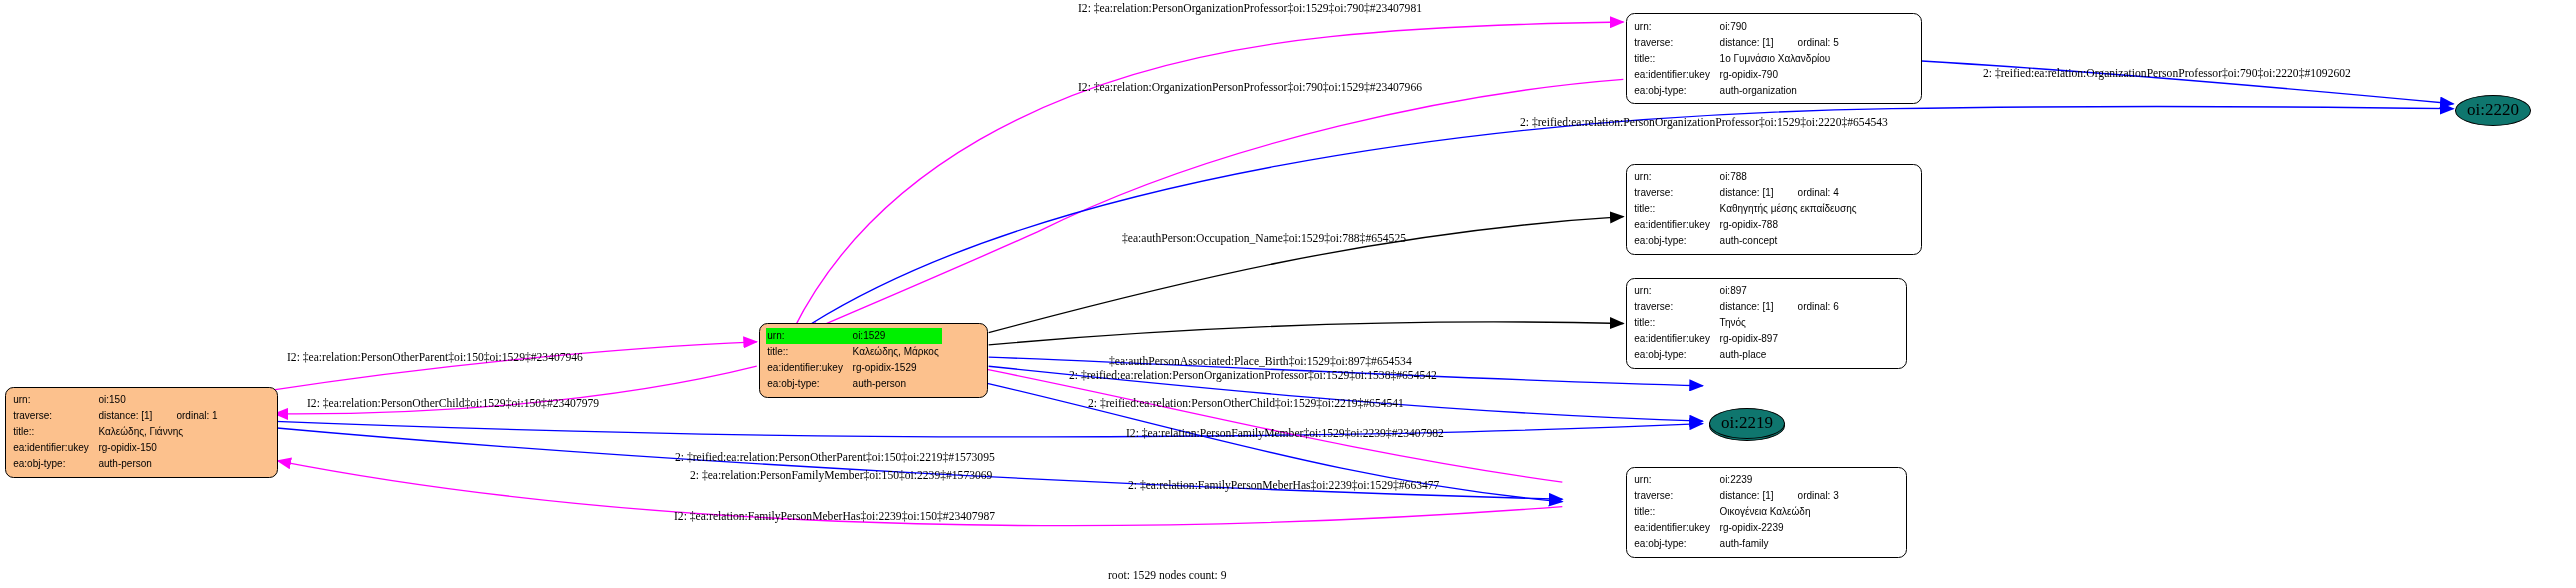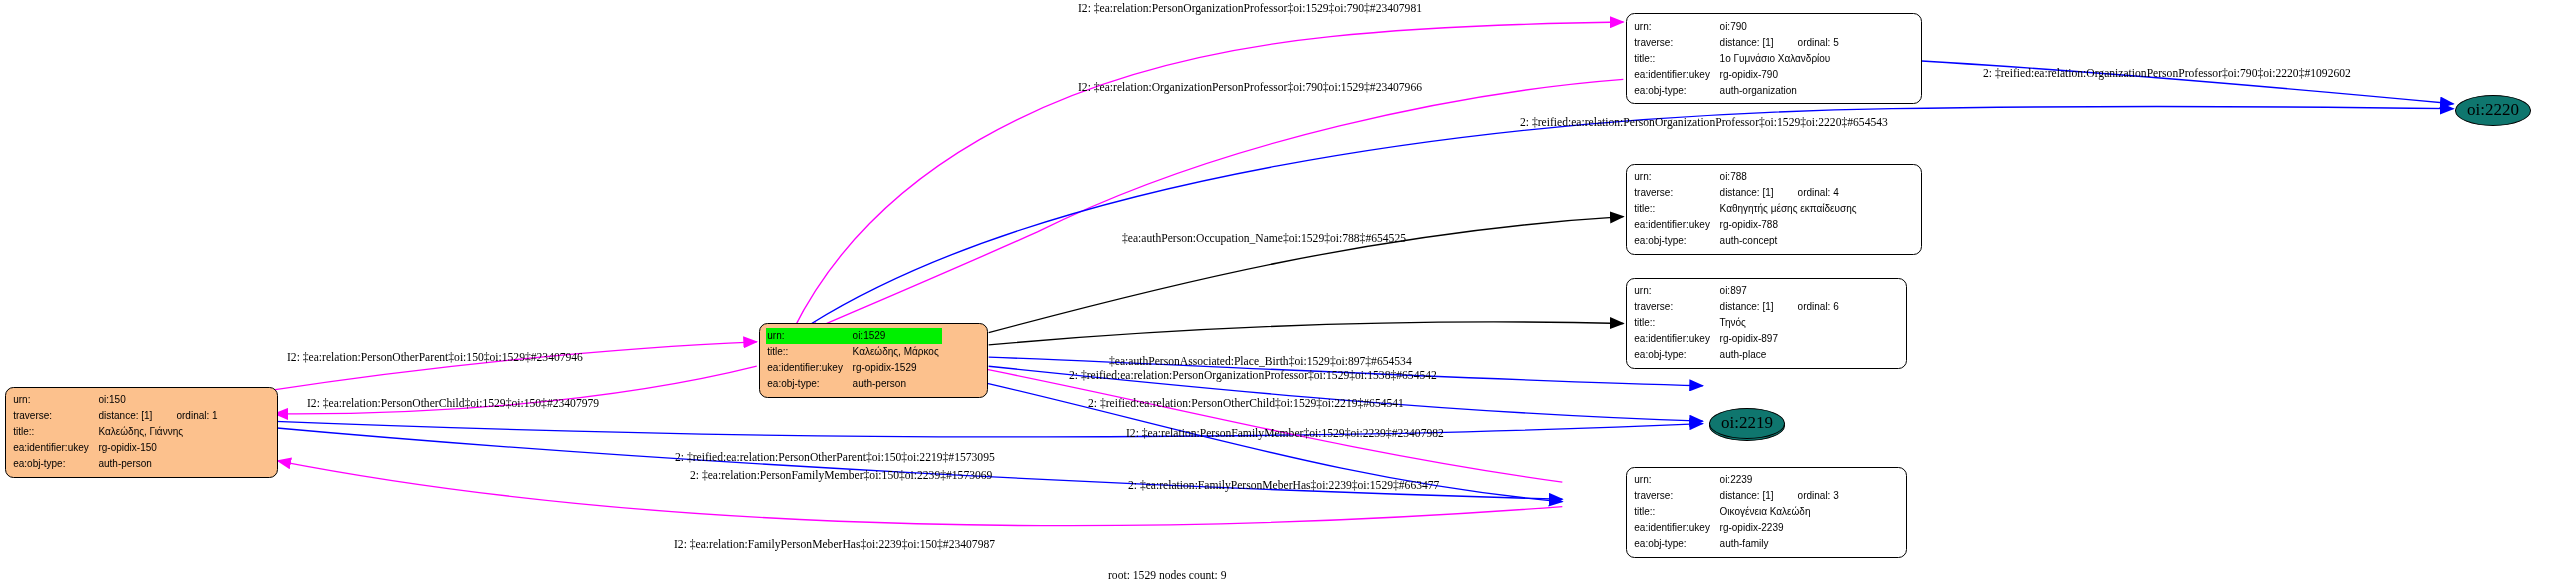--- a/index.html
+++ b/index.html
@@ -298,21 +298,21 @@
   <div class="elabel" style="left:274px;top:397px;margin-left:33px;">I2: ‡ea:relation:PersonOtherChild‡oi:1529‡oi:150‡#23407979</div>
 
   <div class="elabel" style="left:1069px;top:369px;">2: ‡reified:ea:relation:PersonOrganizationProfessor‡oi:1529‡oi:1538‡#654542</div>
 
   <div class="elabel" style="left:1088px;top:397px;">2: ‡reified:ea:relation:PersonOtherChild‡oi:1529‡oi:2219‡#654541</div>
 
   <div class="elabel" style="left:675px;top:427px;margin-top:24px;">2: ‡reified:ea:relation:PersonOtherParent‡oi:150‡oi:2219‡#1573095</div>
 
   <div class="elabel" style="left:690px;top:469px;">2: ‡ea:relation:PersonFamilyMember‡oi:150‡oi:2239‡#1573069</div>
 
-  <div class="elabel" style="left:674px;top:538px;">I2: ‡ea:relation:FamilyPersonMeberHas‡oi:2239‡oi:150‡#23407987</div>
+  <div class="elabel" style="left:674px;top:510px;">I2: ‡ea:relation:FamilyPersonMeberHas‡oi:2239‡oi:150‡#23407987</div>
 
   <div class="elabel" style="left:1126px;top:427px;">I2: ‡ea:relation:PersonFamilyMember‡oi:1529‡oi:2239‡#23407982</div>
 
   <div class="elabel" style="left:1128px;top:479px;">2: ‡ea:relation:FamilyPersonMeberHas‡oi:2239‡oi:1529‡#663477</div>
 
   <div class="footer" style="left:1108px;top:569px;">root: 1529 nodes count: 9</div>
 
 </div>
 
 

